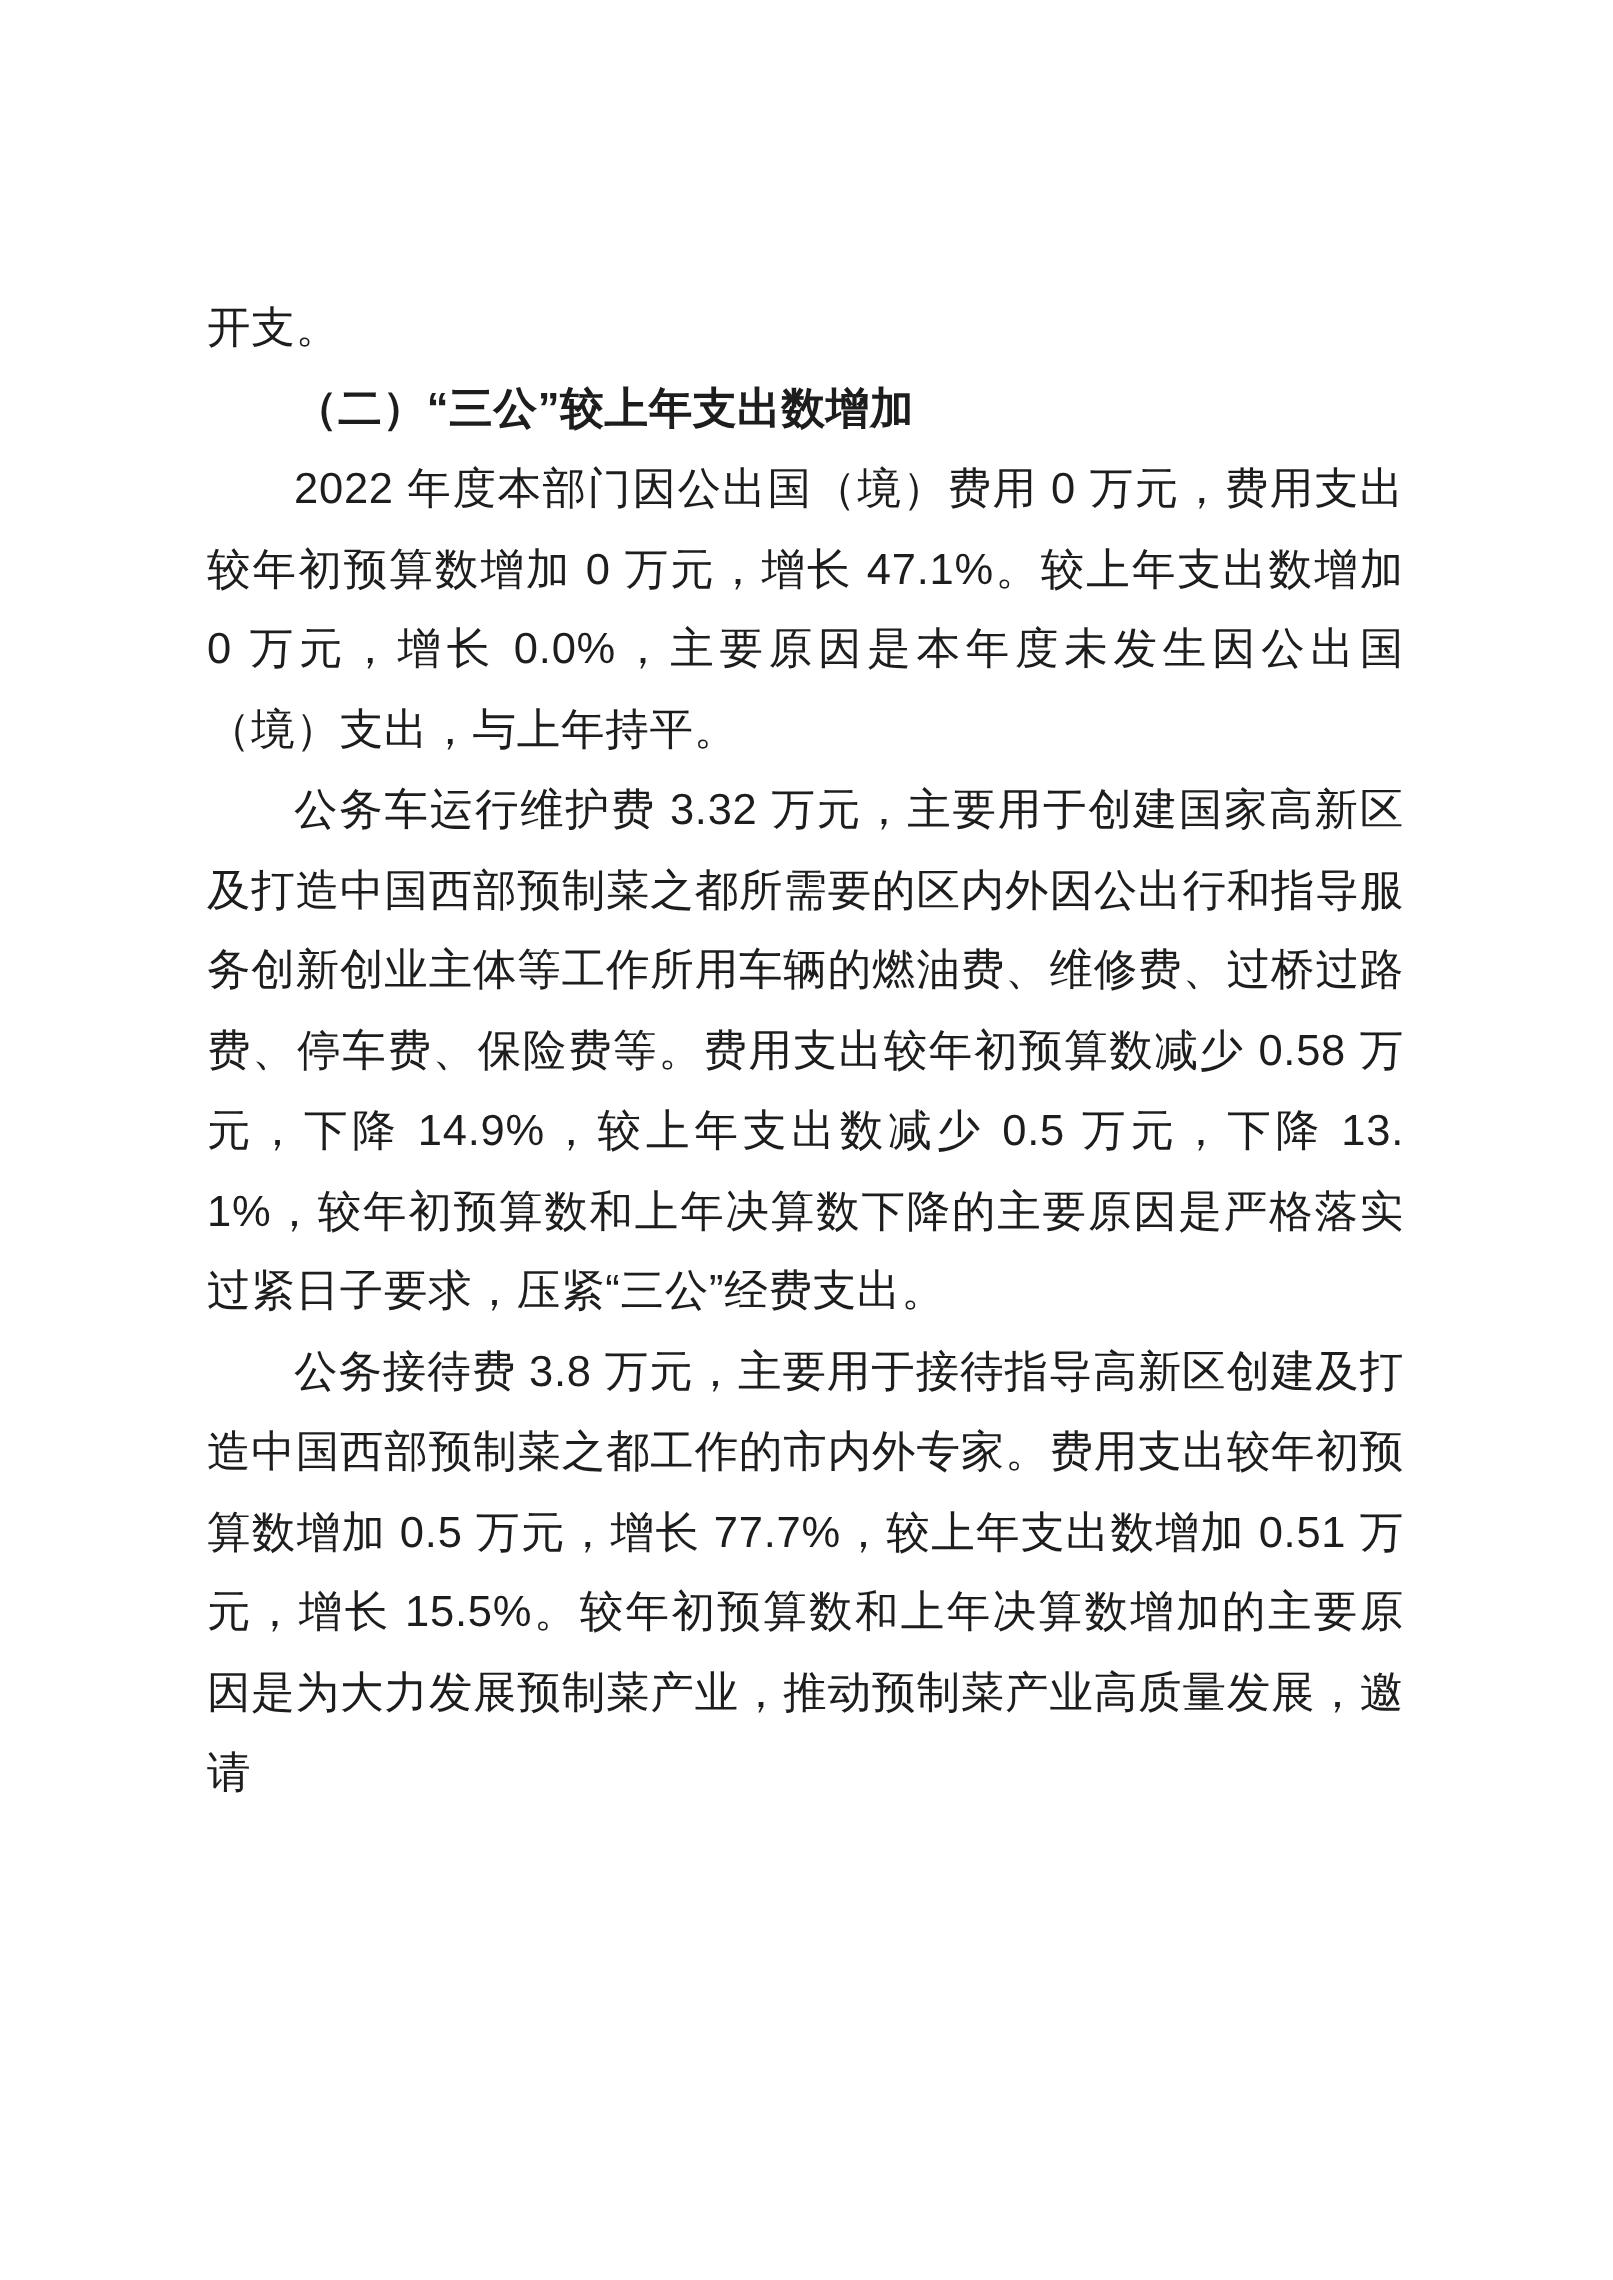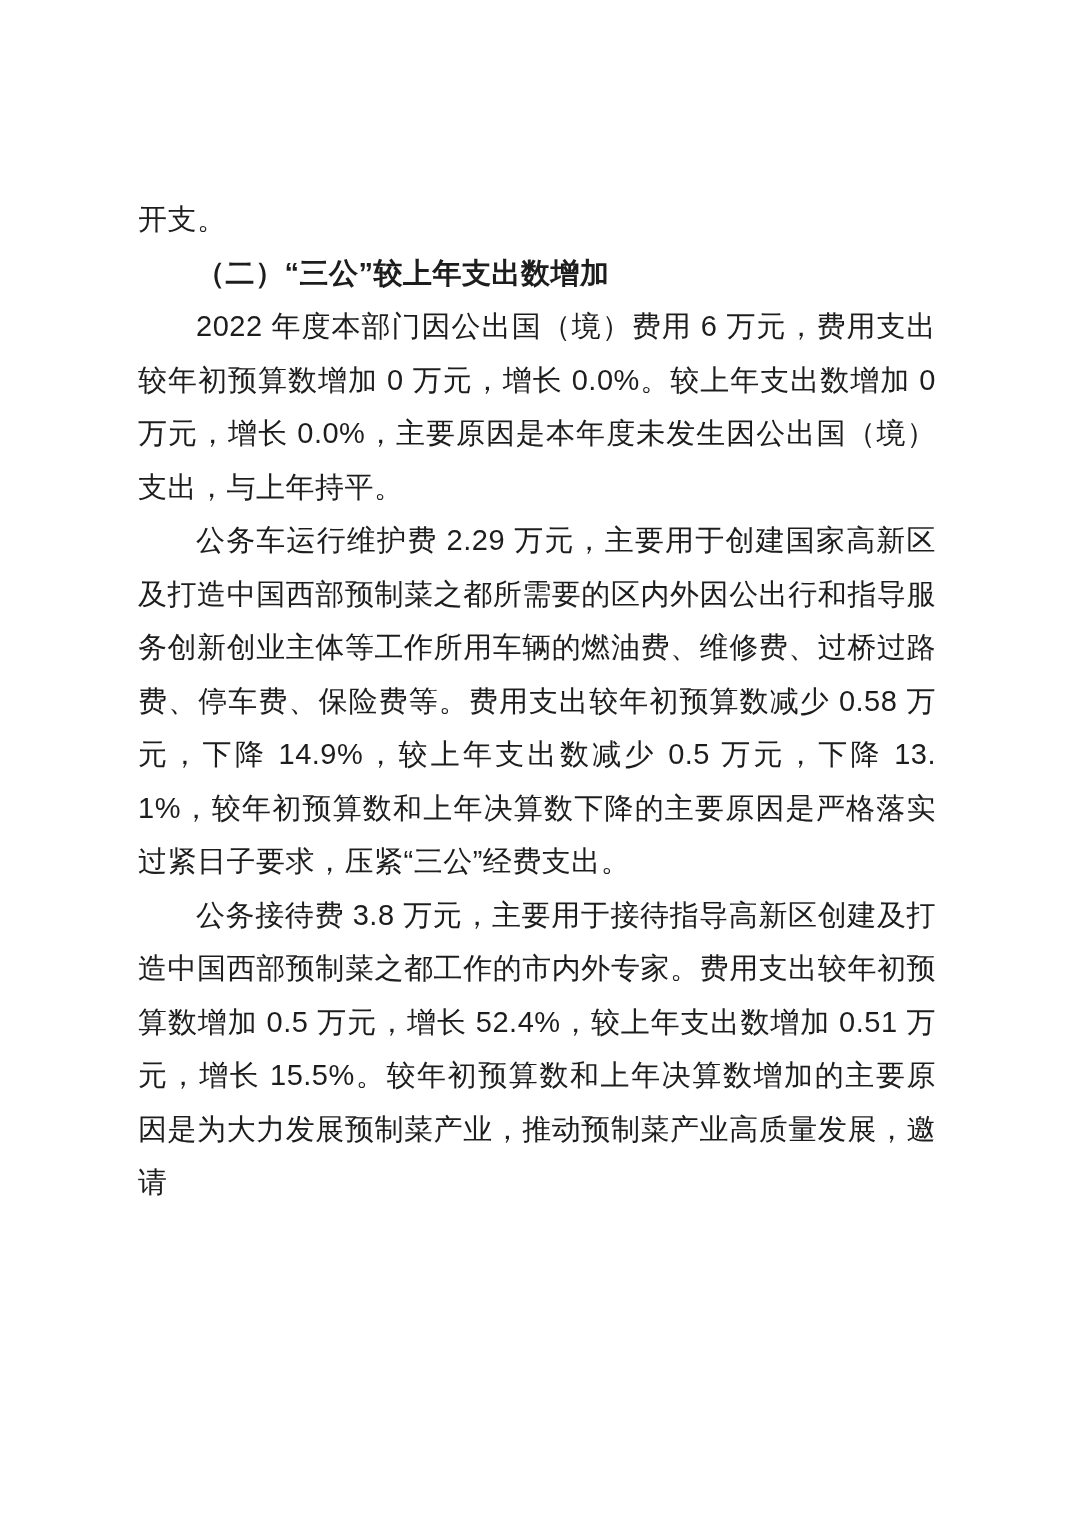--- a/index.html
+++ b/index.html
@@ -44,19 +44,19 @@
   }
 </style>
 </head>
 <body style="background: rgb(255, 255, 255);">
 
 <div class="page doc-text" style="background: rgb(255, 255, 255); color: rgb(29, 29, 29);">
   <p class="body-par no-indent">开支。</p>
 
   <p class="body-par section-heading">（二）“三公”较上年支出数增加</p>
 
-  <p class="body-par">2022 年度本部门因公出国（境）费用 6 万元，费用支出较年初预算数增加 0 万元，增长 0.0%。较上年支出数增加 0 万元，增长 0.0%，主要原因是本年度未发生因公出国（境）支出，与上年持平。</p>
+  <p class="body-par">2022 年度本部门因公出国（境）费用 0 万元，费用支出较年初预算数增加 0 万元，增长 47.1%。较上年支出数增加 0 万元，增长 0.0%，主要原因是本年度未发生因公出国（境）支出，与上年持平。</p>
 
 
-  <p class="body-par">公务车运行维护费 2.29 万元，主要用于创建国家高新区及打造中国西部预制菜之都所需要的区内外因公出行和指导服务创新创业主体等工作所用车辆的燃油费、维修费、过桥过路费、停车费、保险费等。费用支出较年初预算数减少 0.58 万元，下降 14.9%，较上年支出数减少 0.5 万元，下降 13.1%，较年初预算数和上年决算数下降的主要原因是严格落实过紧日子要求，压紧“三公”经费支出。</p>
+  <p class="body-par">公务车运行维护费 3.32 万元，主要用于创建国家高新区及打造中国西部预制菜之都所需要的区内外因公出行和指导服务创新创业主体等工作所用车辆的燃油费、维修费、过桥过路费、停车费、保险费等。费用支出较年初预算数减少 0.58 万元，下降 14.9%，较上年支出数减少 0.5 万元，下降 13.1%，较年初预算数和上年决算数下降的主要原因是严格落实过紧日子要求，压紧“三公”经费支出。</p>
 
-  <p class="body-par">公务接待费 3.8 万元，主要用于接待指导高新区创建及打造中国西部预制菜之都工作的市内外专家。费用支出较年初预算数增加 0.5 万元，增长 52.4%，较上年支出数增加 0.51 万元，增长 15.5%。较年初预算数和上年决算数增加的主要原因是为大力发展预制菜产业，推动预制菜产业高质量发展，邀请</p>
+  <p class="body-par">公务接待费 3.8 万元，主要用于接待指导高新区创建及打造中国西部预制菜之都工作的市内外专家。费用支出较年初预算数增加 0.5 万元，增长 77.7%，较上年支出数增加 0.51 万元，增长 15.5%。较年初预算数和上年决算数增加的主要原因是为大力发展预制菜产业，推动预制菜产业高质量发展，邀请</p>
 </div>
 
 </body></html>

